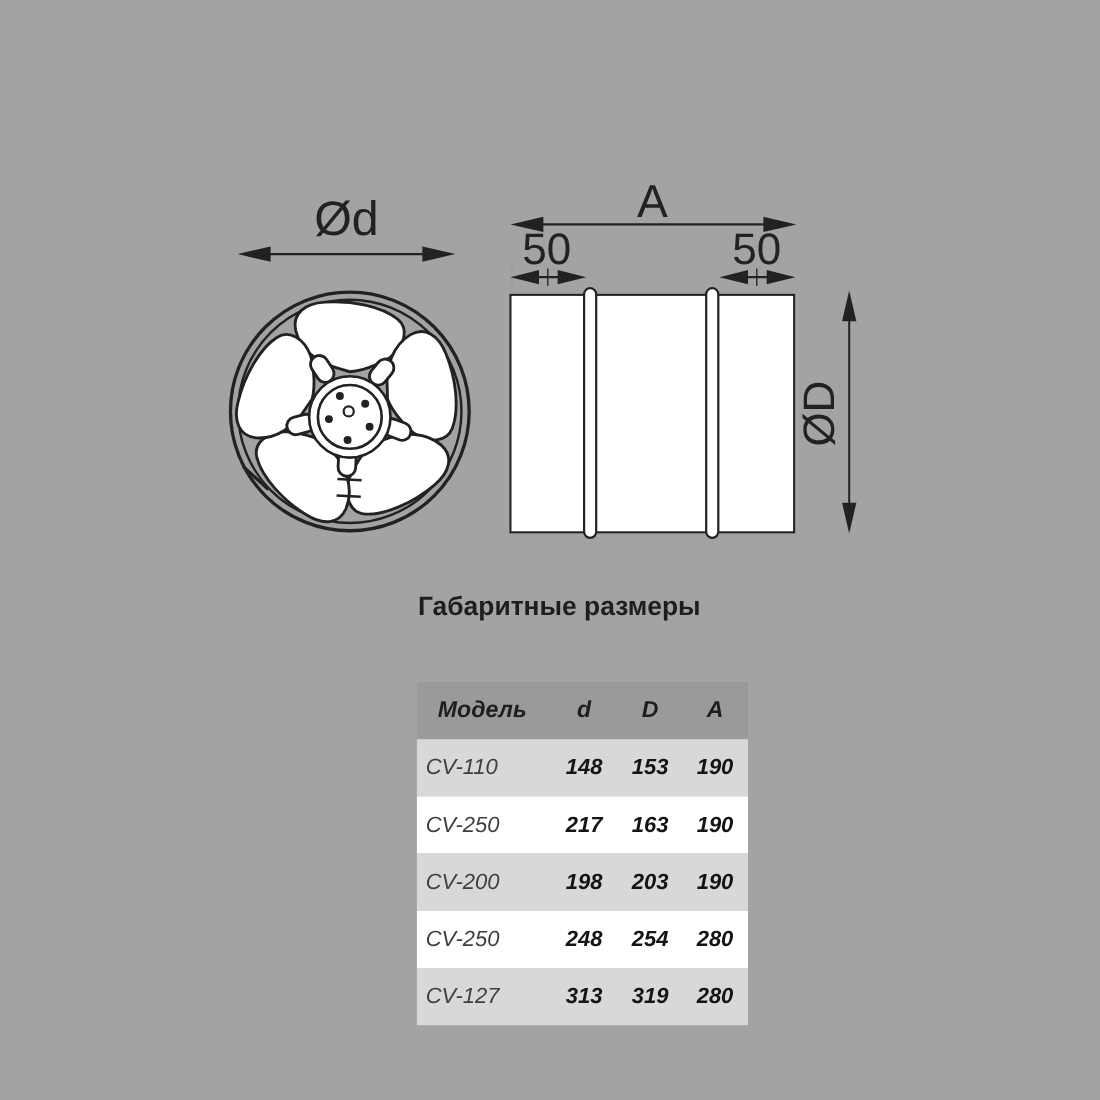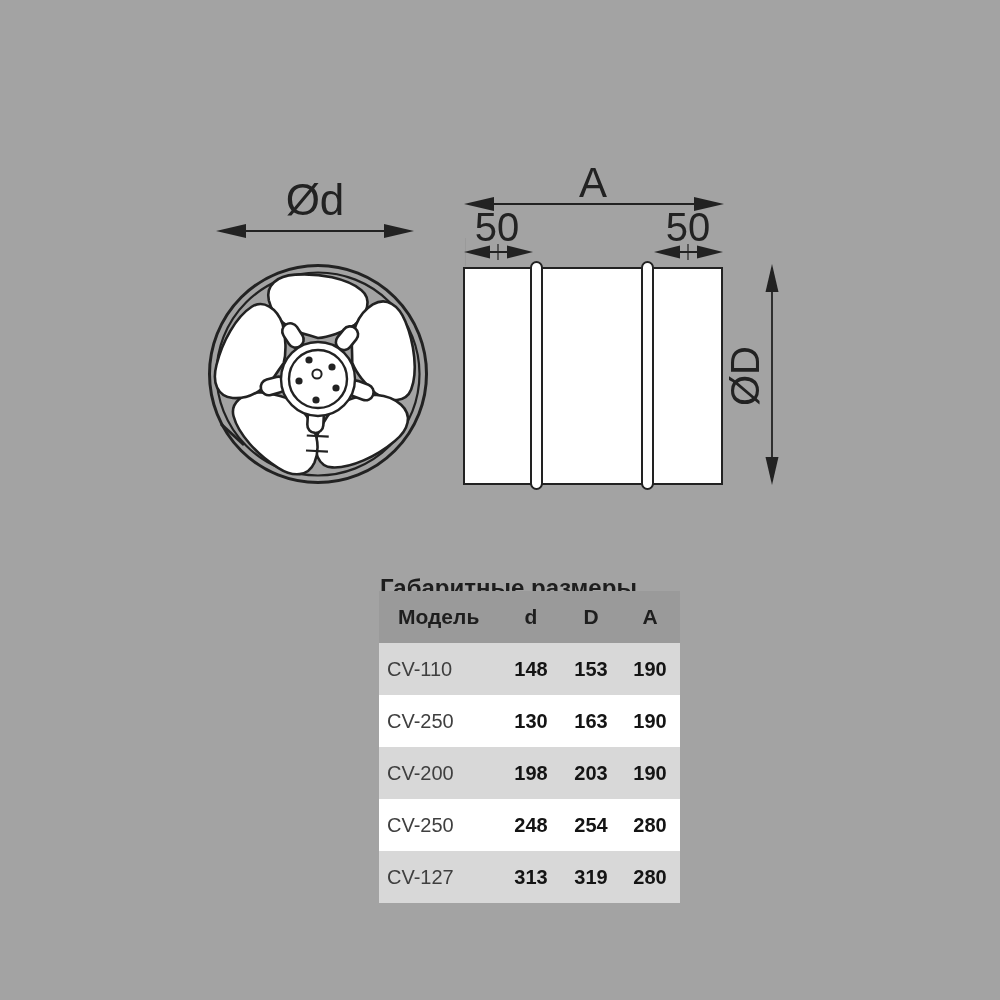--- a/index.html
+++ b/index.html
@@ -38,24 +38,24 @@
   .rib.r2 { left:641px; }
 
   
   .fan-svg { position:absolute; left:203px; top:259px; }
   .fan-svg .st { fill:none; stroke:var(--line,#222); stroke-width:2.6px; }
   .fan-svg .stw { fill:#fff; stroke:var(--line,#222); stroke-width:2.6px; }
   .fan-svg .dot { fill:var(--line,#222); stroke:none; }
 
   
   .table-title {
-    position:absolute; left:380px; top:574px;
+    position:absolute; left:380px; top:538px;
     font-size:24px; font-weight:700; color:var(--text,#1e1e1e);
   }
-  .dim-table { position:absolute; left:379px; top:591px; width:301px; }
+  .dim-table { position:absolute; left:379px; top:620px; width:301px;font-style:italic; }
   .t-row {
     display:grid; grid-template-columns:121px 62px 58px 60px;
     align-items:center; height:52px;
   }
   .t-row.header { background:var(--header_bg,#9a9a9a); }
   .t-row.stripe { background:var(--stripe_bg,#d8d8d8); }
   .t-row.plain  { background:#ffffff; }
   .cell { text-align:center; }
   .cell.model-h { text-align:left; padding-left:19px; font-size:21px; font-weight:700; color:var(--text,#161616); }
   .cell.col-h   { font-size:21px; font-weight:700; color:var(--text,#161616); }
@@ -167,21 +167,21 @@
 
     <div class="t-row stripe">
       <div class="cell model">CV-110</div>
       <div class="cell num">148</div>
       <div class="cell num">153</div>
       <div class="cell num">190</div>
     </div>
 
     <div class="t-row plain">
       <div class="cell model">CV-250</div>
-      <div class="cell num">130</div>
+      <div class="cell num">217</div>
       <div class="cell num">163</div>
       <div class="cell num">190</div>
     </div>
 
     <div class="t-row stripe">
       <div class="cell model">CV-200</div>
       <div class="cell num">198</div>
       <div class="cell num">203</div>
       <div class="cell num">190</div>
     </div>

